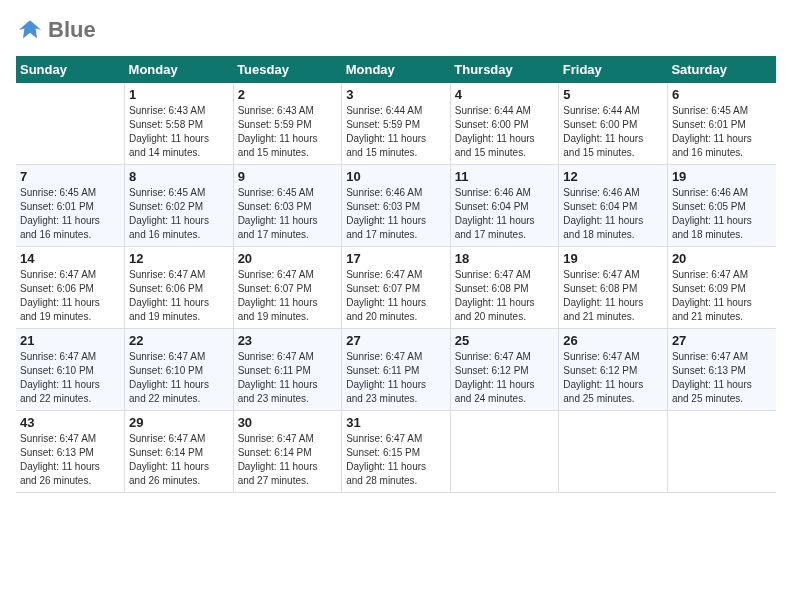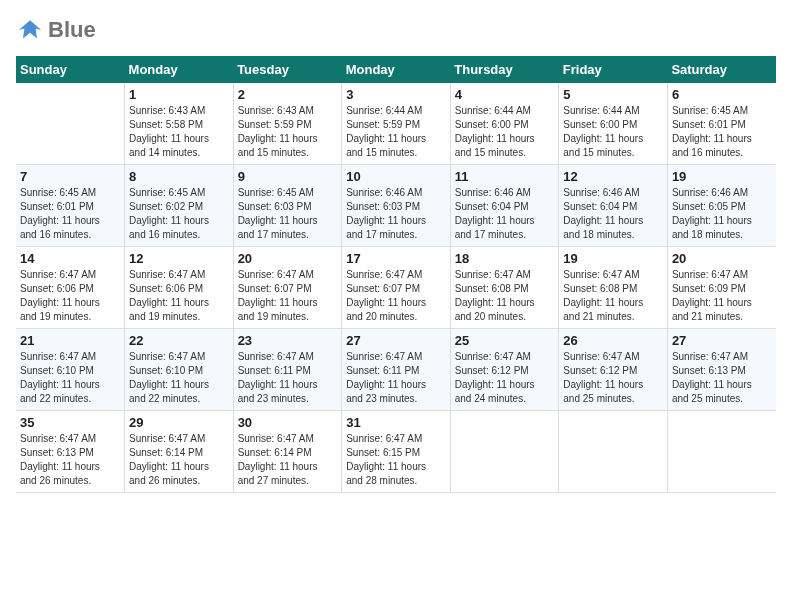--- a/index.html
+++ b/index.html
@@ -312,21 +312,21 @@
         <td>
           <span class="day-num">27</span>
           <div class="cell-info" style="white-space: pre-line;">Sunrise: 6:47 AM
 Sunset: 6:13 PM
 Daylight: 11 hours
 and 25 minutes.</div>
         </td>
       </tr>
       <tr>
         <td>
-          <span class="day-num">35</span>
+          <span class="day-num">43</span>
           <div class="cell-info" style="white-space: pre-line;">Sunrise: 6:47 AM
 Sunset: 6:13 PM
 Daylight: 11 hours
 and 26 minutes.</div>
         </td>
         <td>
           <span class="day-num">29</span>
           <div class="cell-info" style="white-space: pre-line;">Sunrise: 6:47 AM
 Sunset: 6:14 PM
 Daylight: 11 hours

